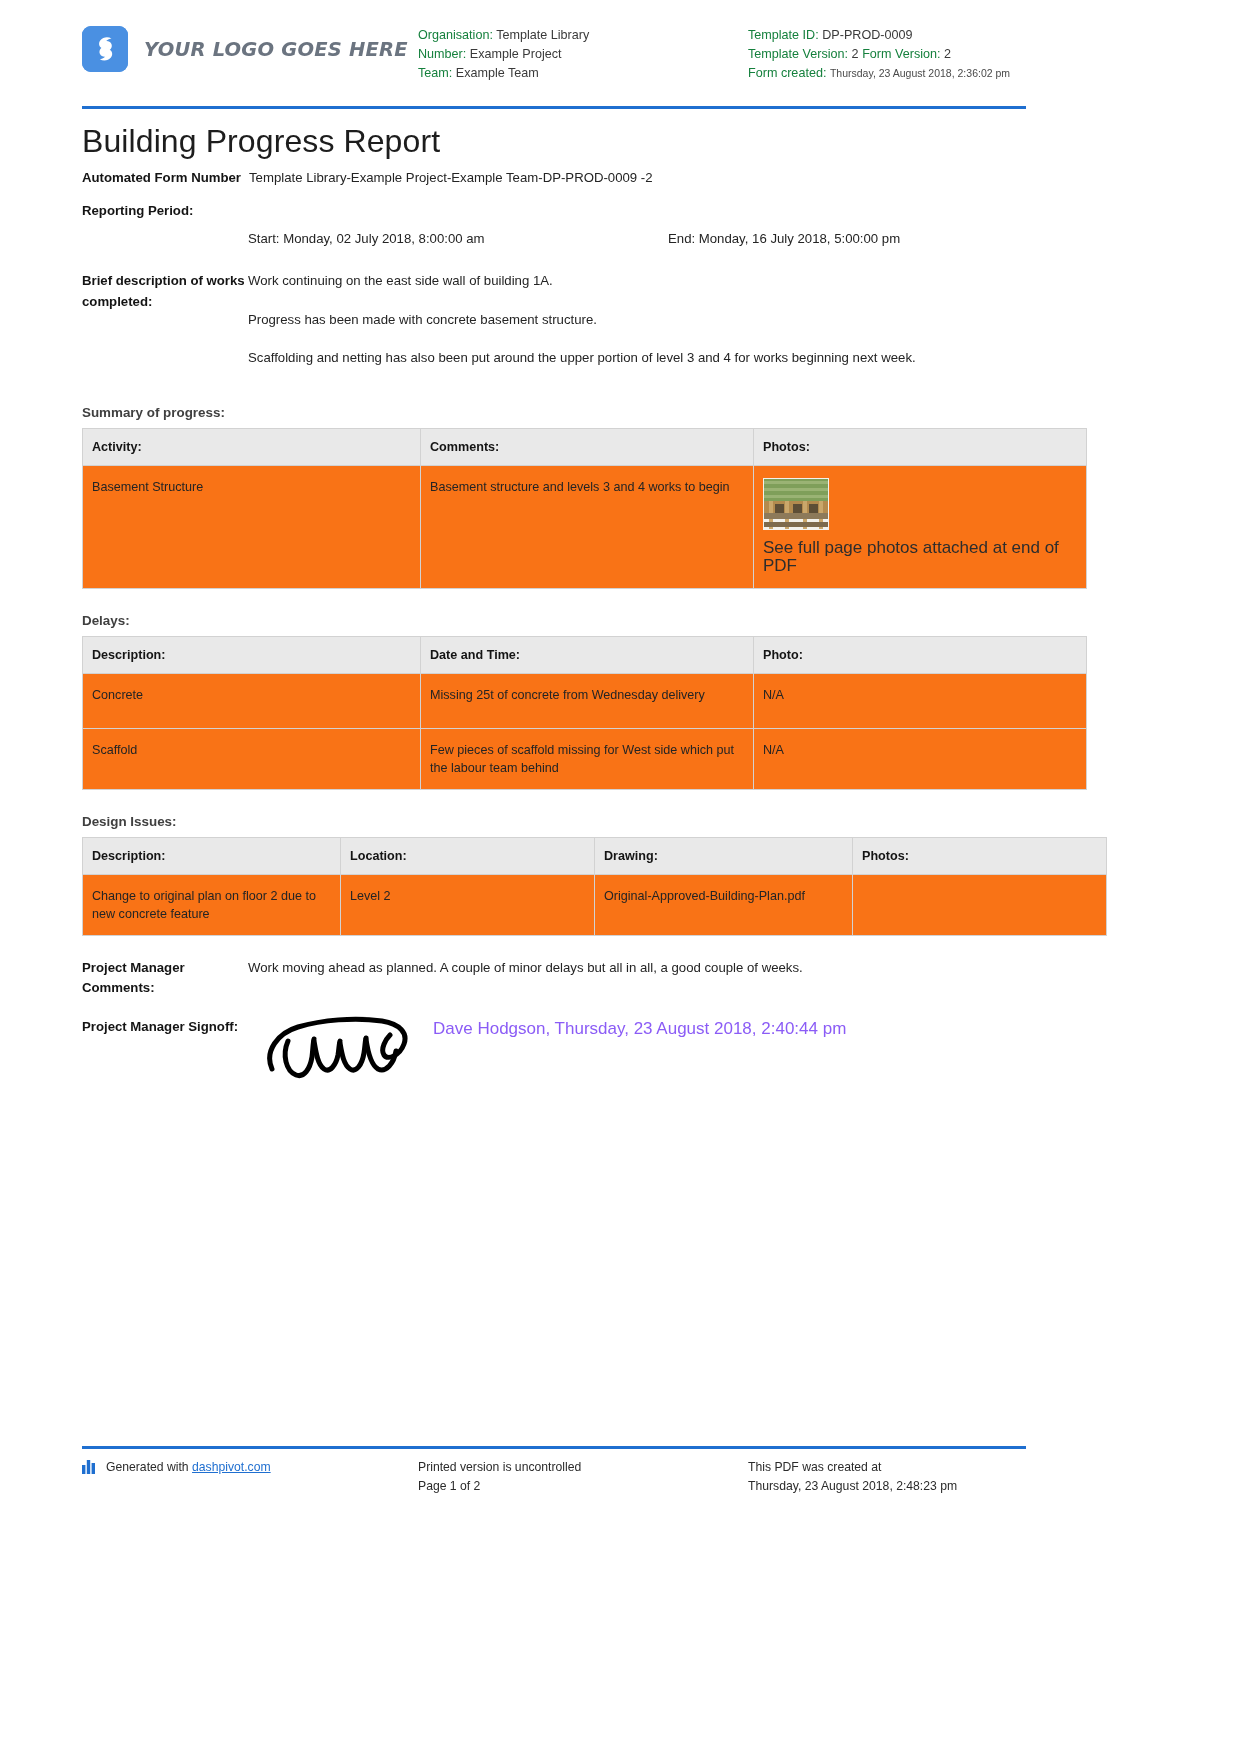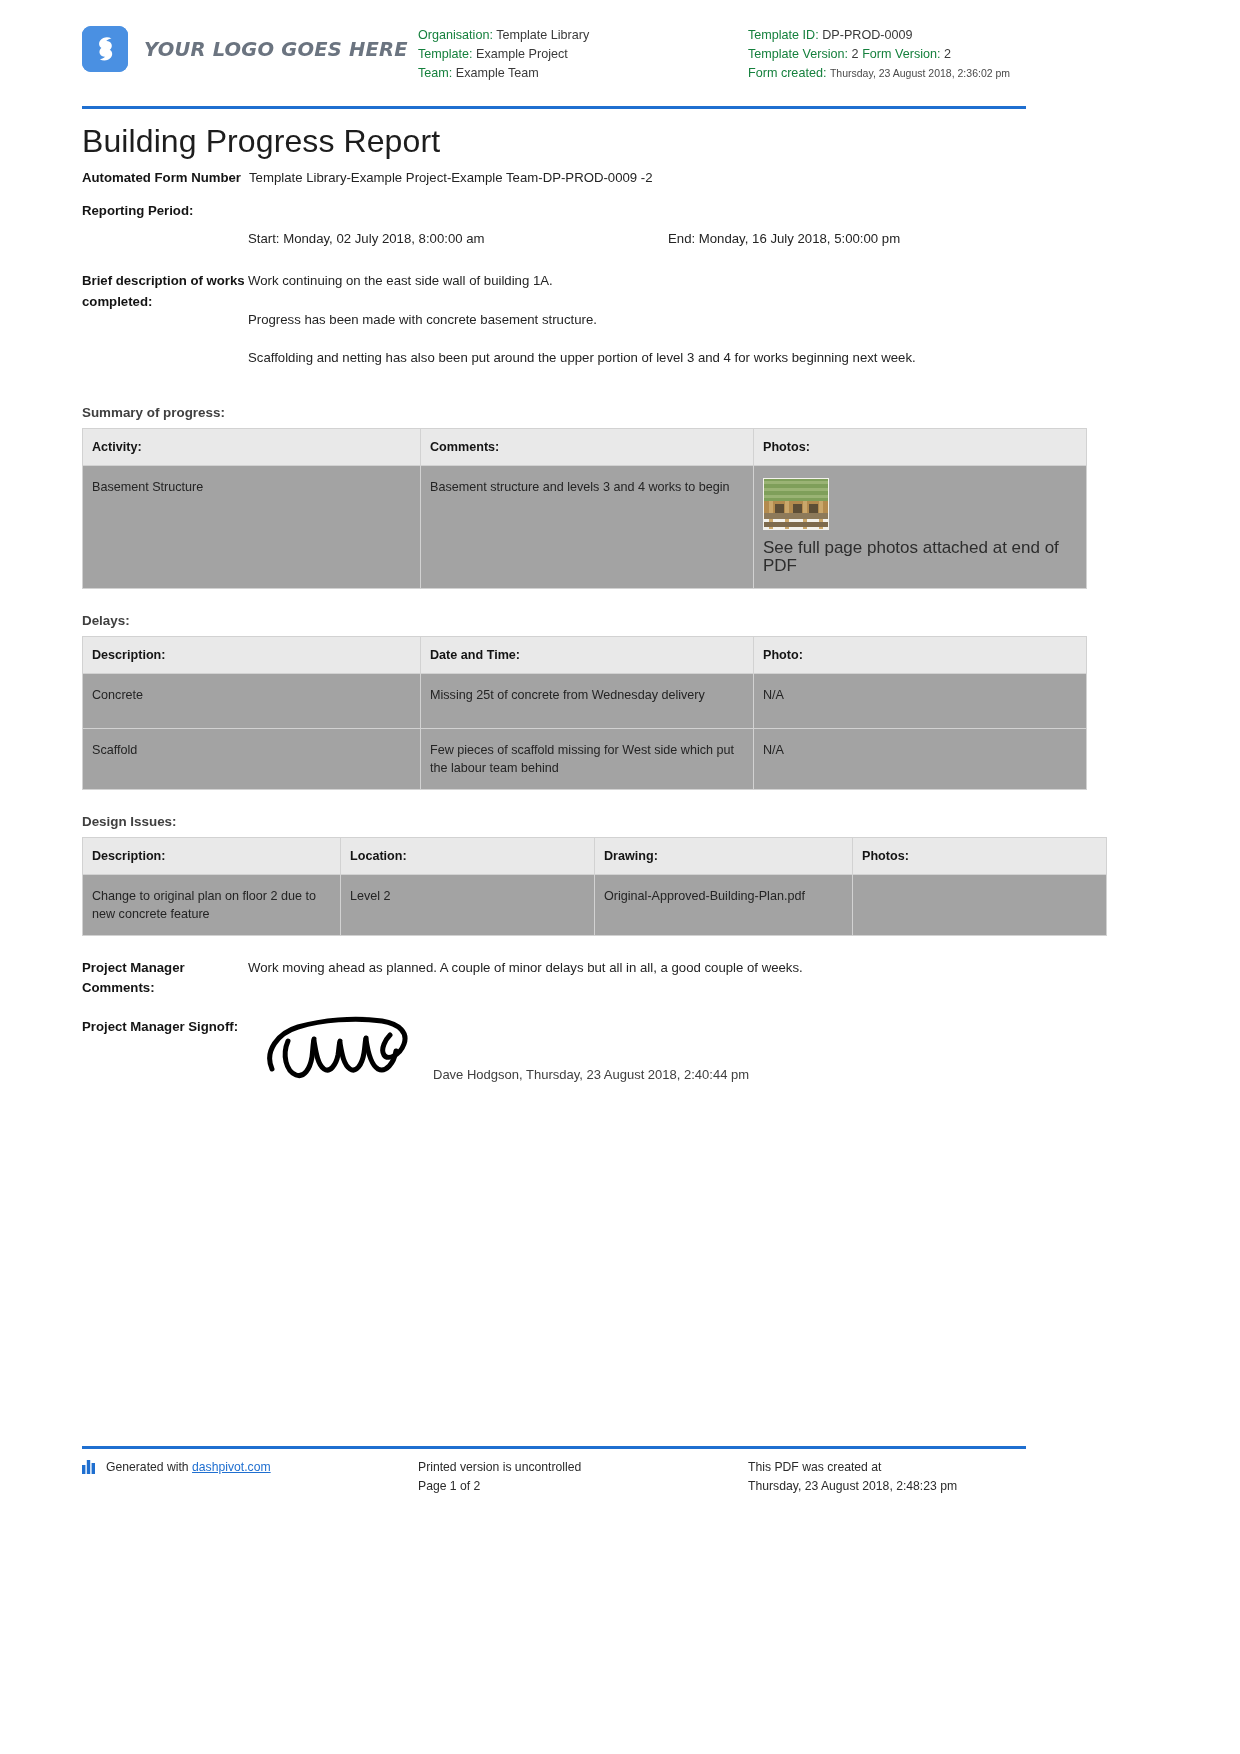--- a/index.html
+++ b/index.html
@@ -145,21 +145,21 @@
     color: #141414;
     padding: 11px 10px 11px 9px;
     vertical-align: middle;
   }
   table.grid td {
     border: 1px solid #d2d2d2;
     padding: 12px 10px 12px 9px;
     vertical-align: top;
     color: #242424;
     line-height: 18px;
-    background: #a3a3a3;
+    background: #f97316;
   }
   .t-sum td.c0, .t-sum th.c0 { width: 318px; }
   .t-sum td.c1, .t-sum th.c1 { width: 313px; }
   .t-sum td.c2, .t-sum th.c2 { width: 313px; }
   .t-sum td.c1, .t-sum td.c2 { }
   .row-sum td { height: 80px; }
 
   .t-del td.c0, .t-del th.c0 { width: 318px; }
   .t-del td.c1, .t-del th.c1 { width: 313px; }
   .t-del td.c2, .t-del th.c2 { width: 313px; }
@@ -191,24 +191,23 @@
     margin-top: 18px;
   }
   .sign-img {
     width: 175px;
     flex: 0 0 175px;
     padding-left: 10px;
     margin-top: -6px;
   }
   .sign-meta {
     flex: 1 1 auto;
-    font-size: 13px;
-    color: #404040;
+    font-size: 17px;
+    color: #8b5cf6;
     padding-top: 2px;
-    margin-top: 48px;
   }
 
   
   .footer {
     position: absolute;
     left: 82px;
     top: 1446px;
     width: 944px;
   }
   .footer .rule {
@@ -254,21 +253,21 @@
         </span>
         <span class="logo-text">YOUR LOGO GOES HERE</span>
       </div>
 
       <div class="hdr-col mid">
         <div>
           <b>Organisation:</b>
           <span>Template Library</span>
         </div>
         <div>
-          <b>Template:</b>
+          <b>Number:</b>
           <span>Example Project</span>
         </div>
         <div>
           <b>Team:</b>
           <span>Example Team</span>
         </div>
       </div>
 
       <div class="hdr-col right">
         <div>

